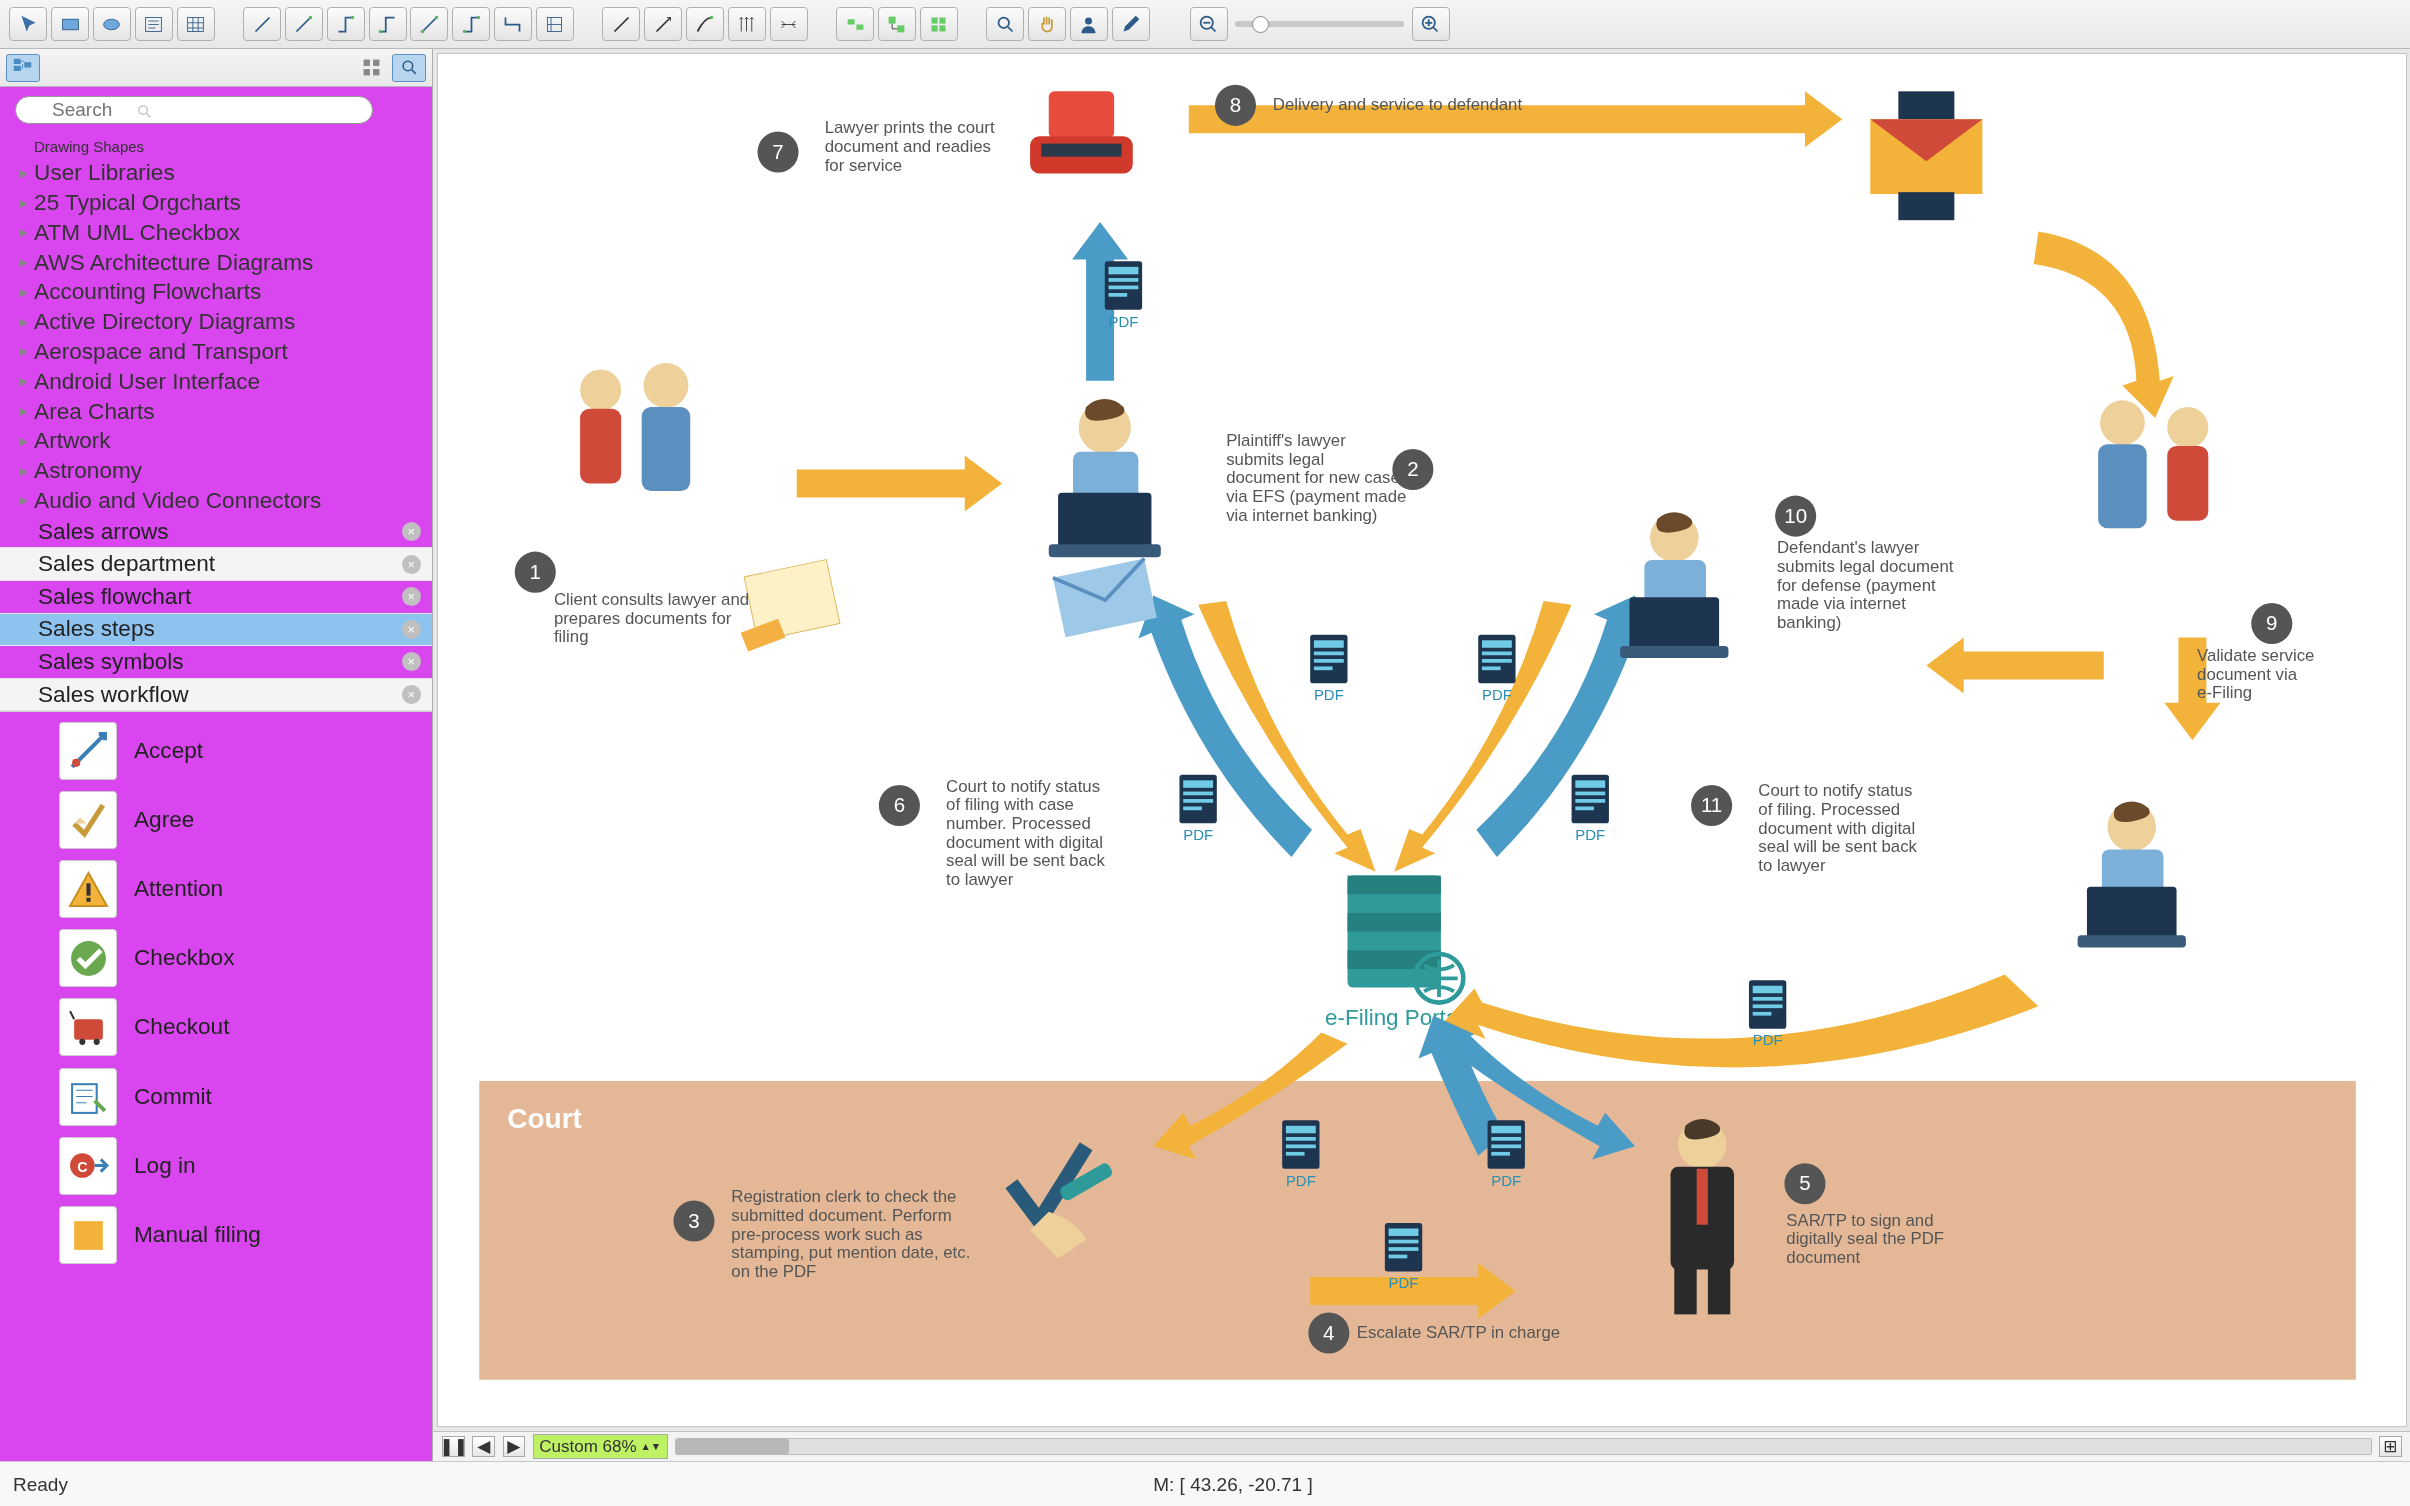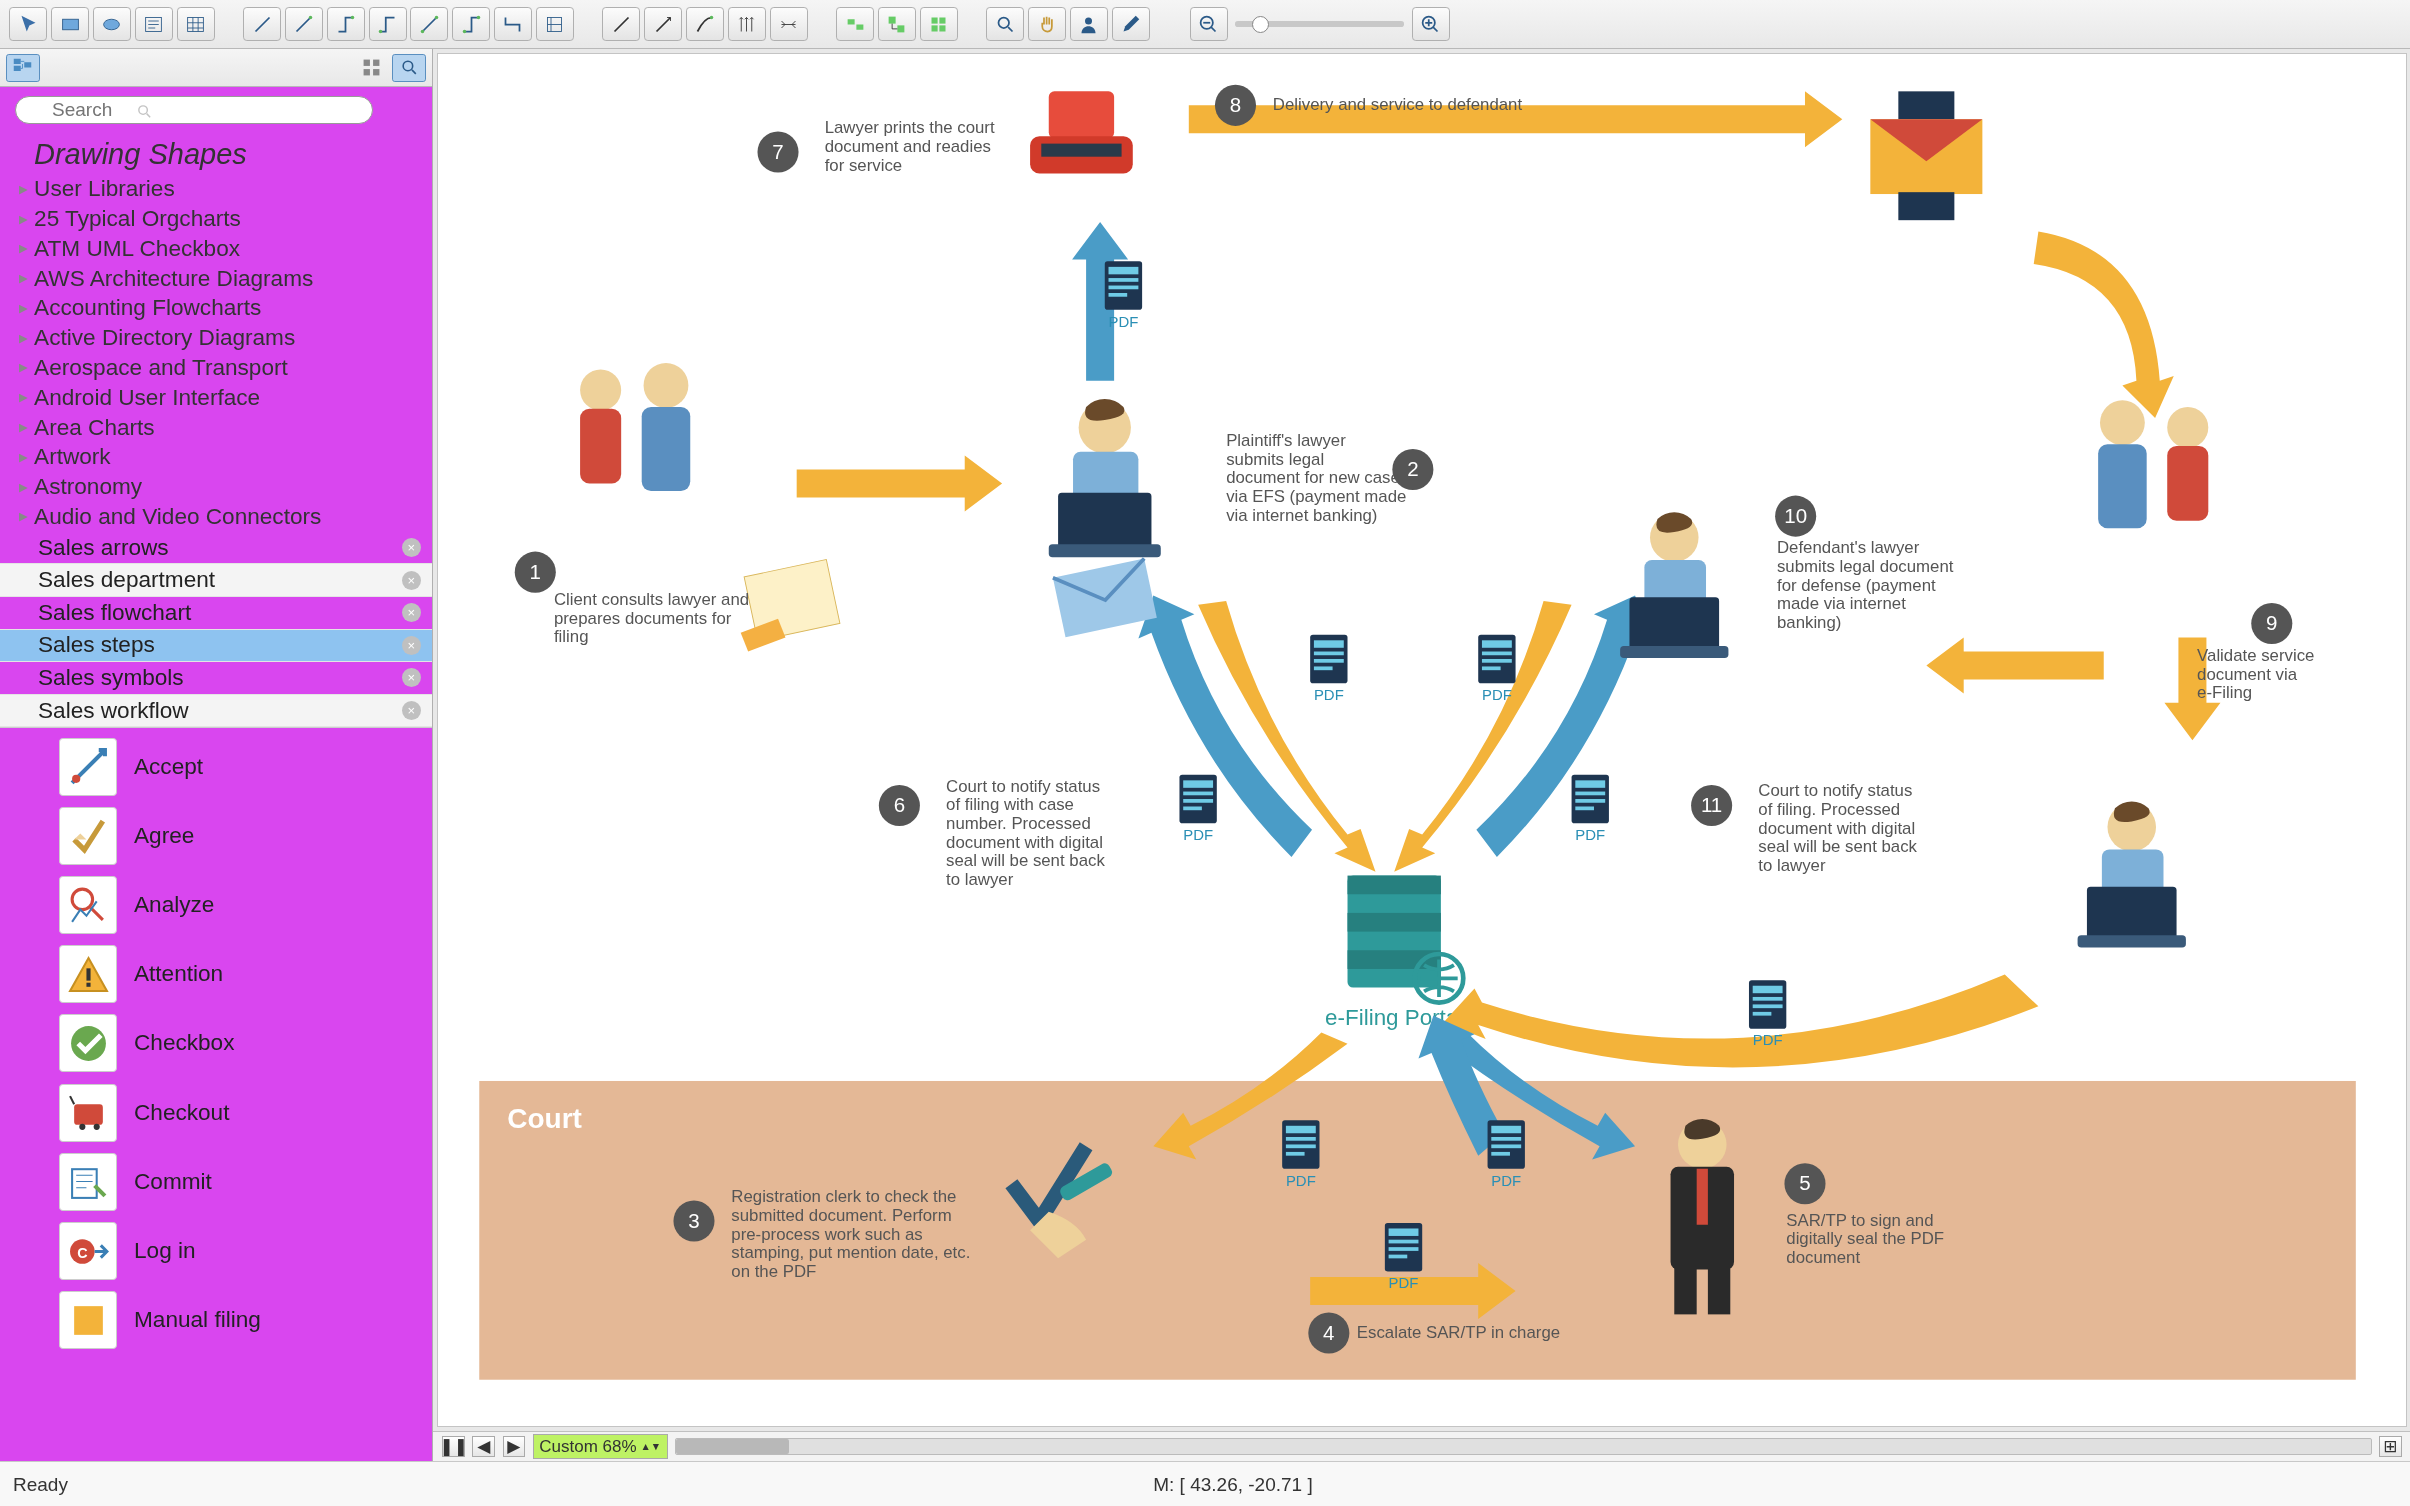--- a/index.html
+++ b/index.html
@@ -21,21 +21,21 @@
 .side-toolbar .sbtn { width:34px; height:28px; display:flex; align-items:center; justify-content:center; border-radius:2.8px;}
 .side-toolbar .sbtn.active{ background:#b8d5f0; border:0.9px solid #5a8fc0;}
 .side-toolbar .spacer{flex:1;}
 
 .search-bar{ padding:9.4px 15px; }
 .search-input{ width:358px; height:28px; border:0.9px solid #999; border-radius:14px; padding:0 13px 0 36px; font-size:19px; color:#888; background:#fff;}
 .search-wrap{position:relative;}
 .search-wrap svg{position:absolute;left:121px;top:6.6px;width:17px;height:17px;opacity:.5;}
 
 .libraries { flex:0 0 auto; overflow:hidden; }
-.lib-header{ font-size:29px; color:#333; padding:3.8px 11.3px 3.8px 34px;font-style:italic;}
+.lib-header{ font-size:15px; color:#333; padding:3.8px 11.3px 3.8px 34px;}
 .lib-item { font-size:22.6px; color:#333; padding:1.9px 11.3px 1.9px 19px; cursor:pointer; display:flex; align-items:center; gap:3.8px;}
 .lib-item::before{content:'▶'; font-size:11.3px; color:#888; width:11.3px;}
 
 .tabs { }
 .tab { display:flex; align-items:center; justify-content:space-between; padding:2.8px 11.3px 2.8px 38px; font-size:22.6px; color:#222; border-bottom:0.9px solid #e4e4e4; cursor:pointer;text-align:center;}
 .tab.selected{ background:#8ec3f0;}
 .tab.alt{ background:#f4f4f4;}
 .tab .close{ width:19px; height:19px; border-radius:50%; background:#c0c0c0; color:#fff; display:flex; align-items:center; justify-content:center; font-size:13px;}
 
 .shapes { flex:1; overflow-y:auto; border-top:0.9px solid #ccc; padding:3.8px 0;}
@@ -333,30 +333,20 @@
             <svg width="41" height="41" viewBox="0 0 40 40">
               <path d="M6 24l10 10L34 6" stroke="#c79a3a" stroke-width="5" fill="none"></path>
               <path d="M6 24l6-6 6 6" fill="#eed19a"></path>
             </svg>
           </div>
           <div class="shape-label">Agree</div>
         </div>
         <div class="shape-row">
           <div class="shape-icon">
             <svg width="41" height="41" viewBox="0 0 40 40">
-              <circle cx="14" cy="14" r="10" fill="none" stroke="#d04a3a" stroke-width="3"></circle>
-              <path d="M22 22l12 12" stroke="#d04a3a" stroke-width="3"></path>
-              <path d="M4 36l8-12 6 6 10-14" stroke="#3a7fb5" stroke-width="2" fill="none"></path>
-            </svg>
-          </div>
-          <div class="shape-label">Analyze</div>
-        </div>
-        <div class="shape-row">
-          <div class="shape-icon">
-            <svg width="41" height="41" viewBox="0 0 40 40">
               <path d="M20 4L38 36H2z" fill="#f3b33a" stroke="#c79020" stroke-width="2"></path>
               <rect x="18" y="14" width="4" height="12" fill="#333"></rect>
               <rect x="18" y="28" width="4" height="4" fill="#333"></rect>
             </svg>
           </div>
           <div class="shape-label">Attention</div>
         </div>
         <div class="shape-row">
           <div class="shape-icon">
             <svg width="41" height="41" viewBox="0 0 40 40">

